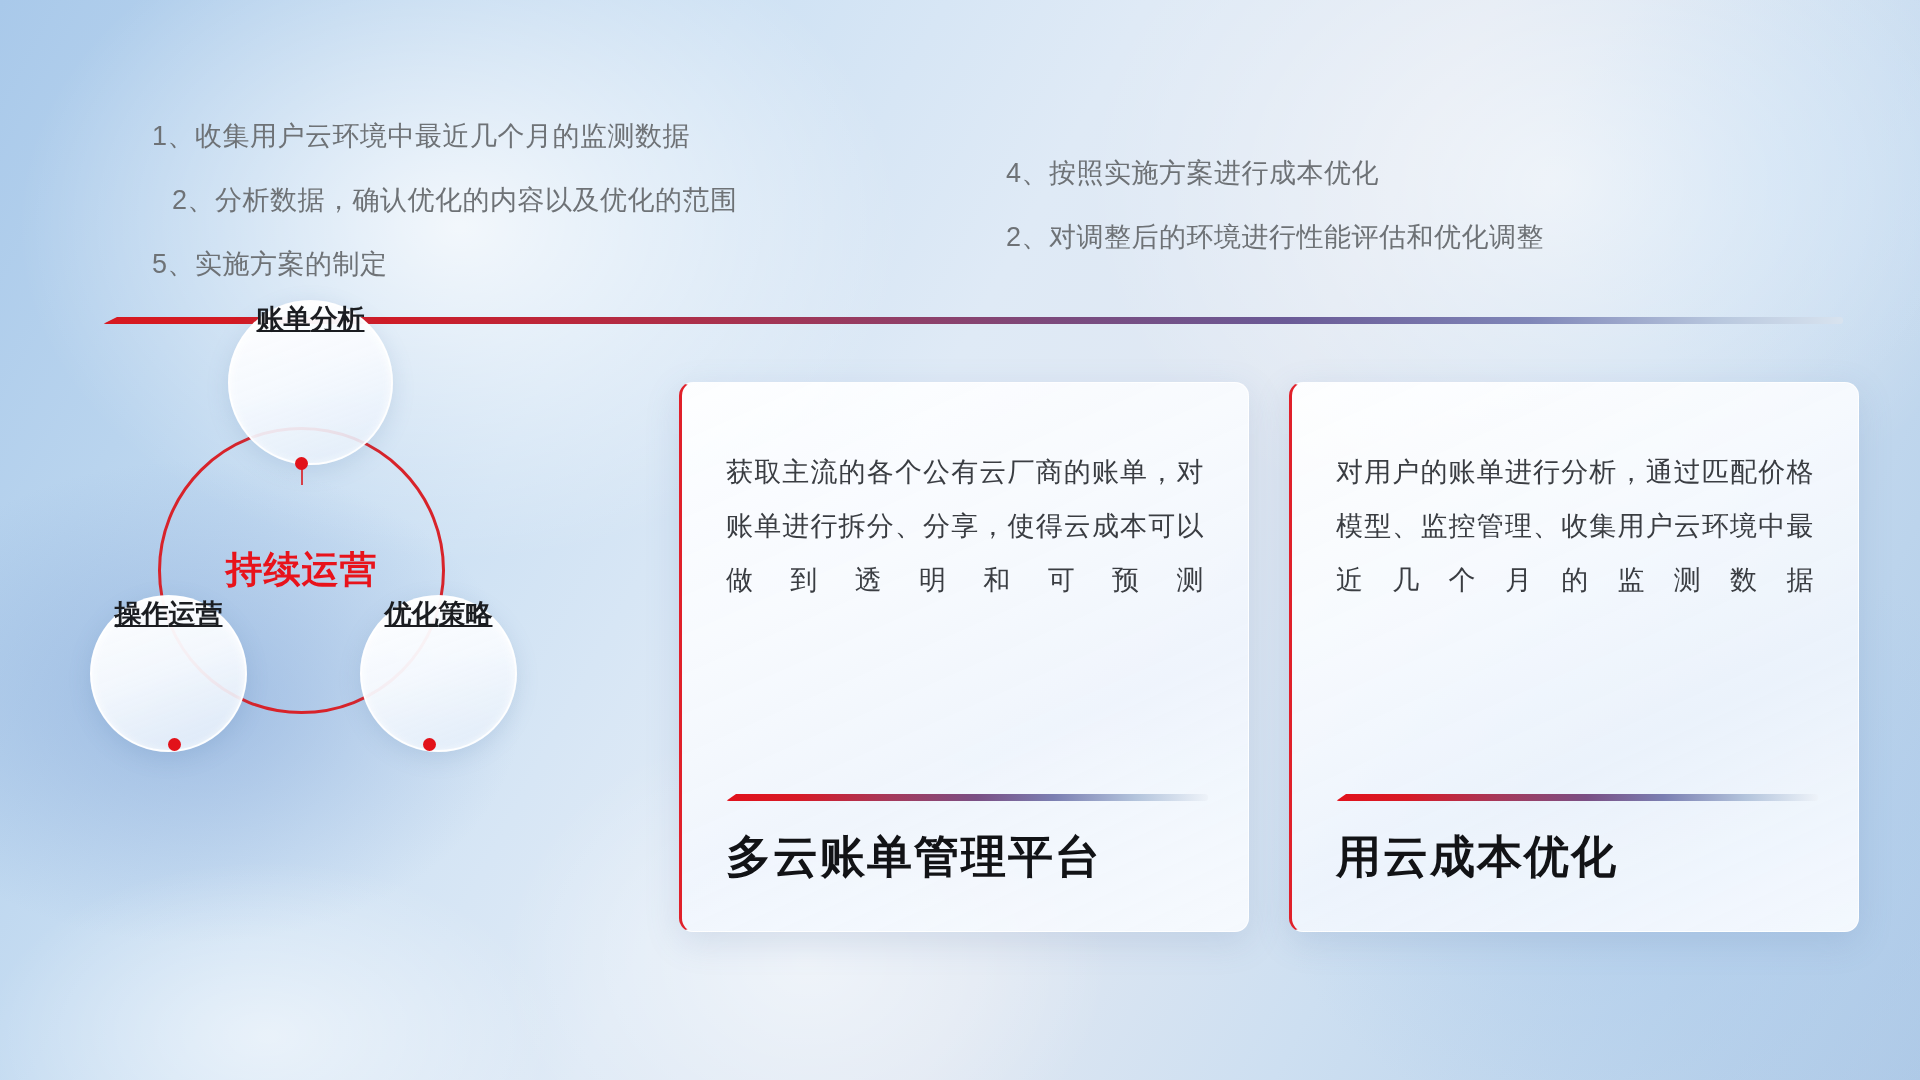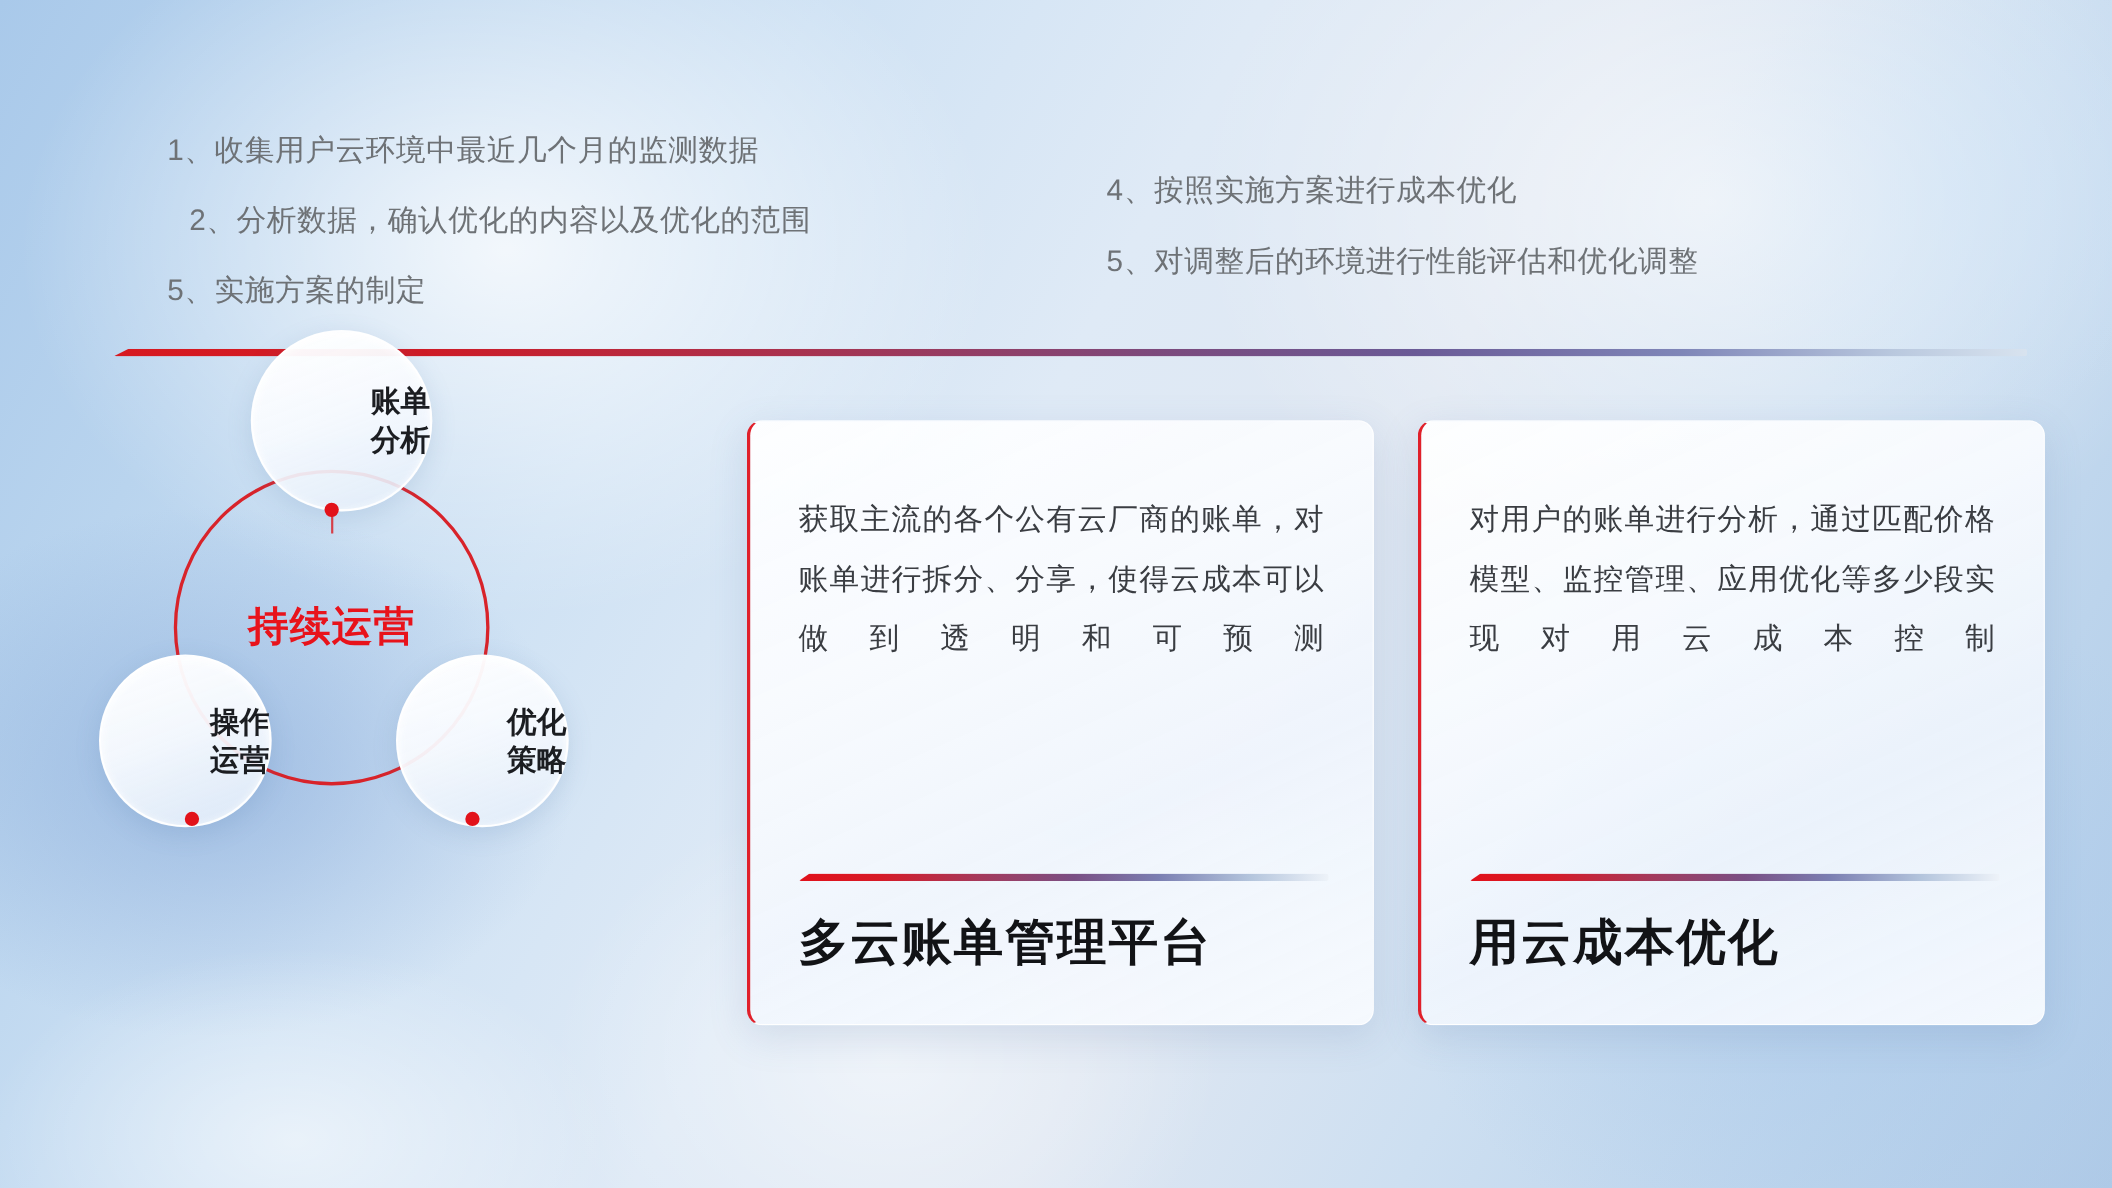--- a/index.html
+++ b/index.html
@@ -86,27 +86,28 @@
   
   #diagram { position:absolute; left:95px; top:355px; width:470px; height:590px; }
 
   .bubble {
     position:absolute;
     border-radius:50%;
     background:
       linear-gradient(160deg, rgba(255,255,255,.98) 0%, rgba(247,250,254,.95) 46%, rgba(225,236,249,.88) 100%);
     border:2px solid rgba(255,255,255,.92);
     box-shadow:0 6px 22px rgba(90,125,170,.18), inset 0 2px 8px rgba(255,255,255,.85);
-    display:flex; flex-direction:column;
-    align-items:flex-end; justify-content:center;
+    display:flex; flex-direction:row;
+    align-items:flex-start; justify-content:center;
     color:#1b1d21;
     font-weight:bold;
     line-height:1.26;
     font-size:27px;
     text-align:center;
+    text-decoration:underline;
   }
   .bub-top   { left:133px; top:-55px;  width:165px; height:165px; }
   .bub-left  { left:-5px;  top:240px;  width:157px; height:157px; }
   .bub-right { left:265px; top:240px;  width:157px; height:157px; }
 
   .ring {
     position:absolute;
     left:63px; top:72px;
     width:287px; height:287px;
     border:3px solid #d8232a;
@@ -205,21 +206,21 @@
 </div>
 
 <div id="steps">
   <div class="col-left">
     <div class="step s1">1、收集用户云环境中最近几个月的监测数据</div>
     <div class="step s2">2、分析数据，确认优化的内容以及优化的范围</div>
     <div class="step s3">5、实施方案的制定</div>
   </div>
   <div class="col-right">
     <div class="step r1">4、按照实施方案进行成本优化</div>
-    <div class="step r2">5、对调整后的环境进行性能评估和优化调整</div>
+    <div class="step r2">2、对调整后的环境进行性能评估和优化调整</div>
   </div>
 </div>
 
 <div id="divider"></div>
 
 <div id="diagram">
 
   <div class="ring"></div>
 
   <div class="ring-core">
@@ -248,16 +249,16 @@
   <div class="node-dot dot-right"></div>
 </div>
 
 <div class="card" id="card-1">
   <div class="card-body">获取主流的各个公有云厂商的账单，对账单进行拆分、分享，使得云成本可以做到透明和可预测</div>
   <div class="card-rule"></div>
   <div class="card-title">多云账单管理平台</div>
 </div>
 
 <div class="card" id="card-2">
-  <div class="card-body">对用户的账单进行分析，通过匹配价格模型、监控管理、应用优化等多少段实现对用云成本控制</div>
+  <div class="card-body">对用户的账单进行分析，通过匹配价格模型、监控管理、收集用户云环境中最近几个月的监测数据</div>
   <div class="card-rule"></div>
   <div class="card-title">用云成本优化</div>
 </div>
 
 </body></html>

